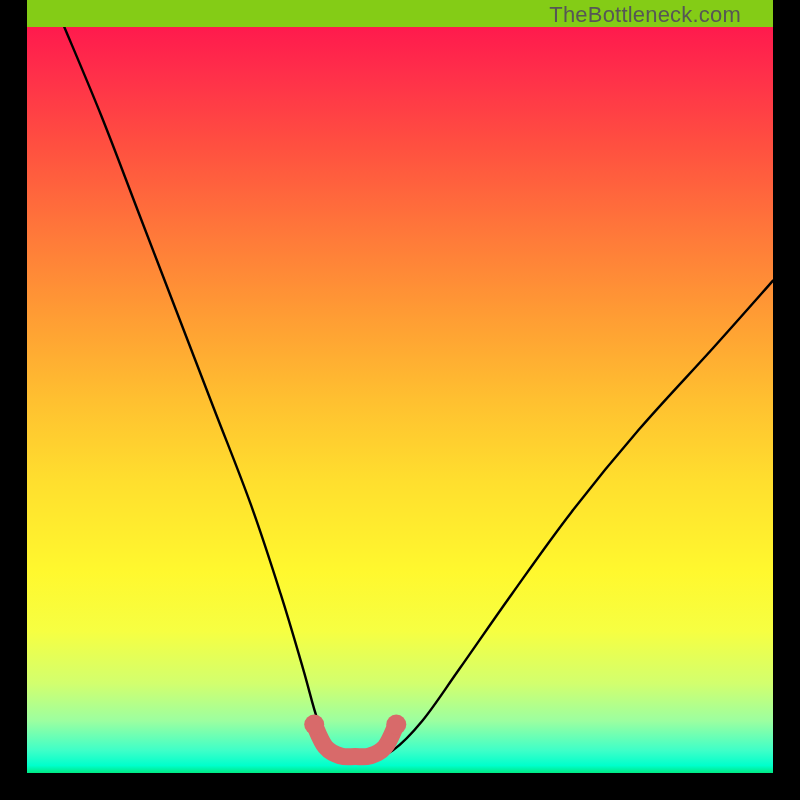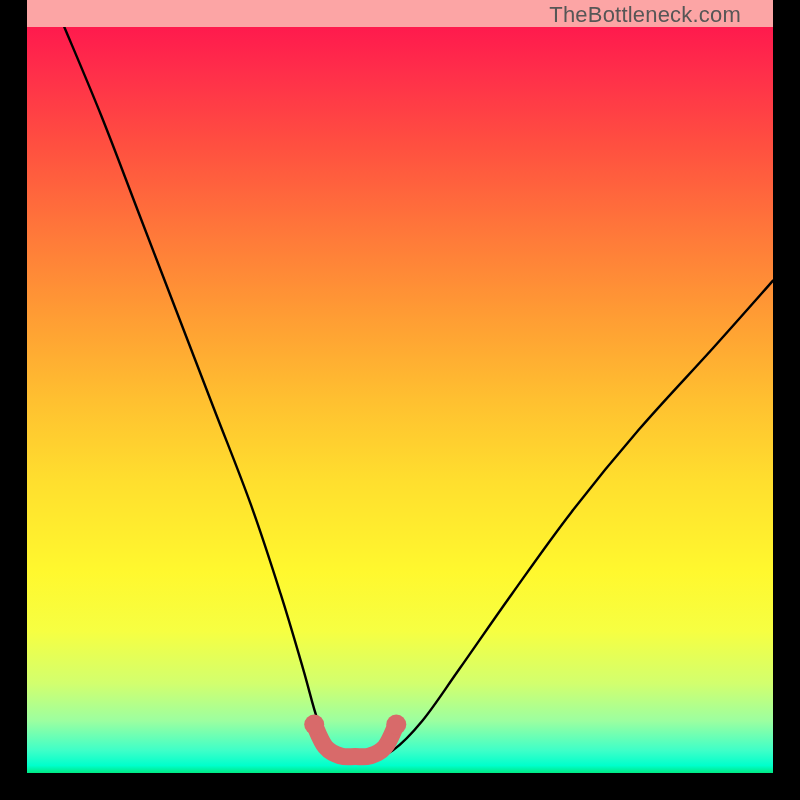--- a/index.html
+++ b/index.html
@@ -40,21 +40,21 @@
       #00ffcc 99%,
       #00e882 100%
     );
   }
   .watermark-bar {
     position: absolute;
     left: 27px;
     top: 0;
     width: 746px;
     height: 27px;
-    background: #fca5a5;
+    background: #84cc16;
   }
   .watermark {
     position: absolute;
     top: 2px;
     right: 32px;
     font-family: Arial, Helvetica, sans-serif;
     font-size: 22px;
     color: #565656;
     font-weight: 500;
     letter-spacing: 0.2px;

